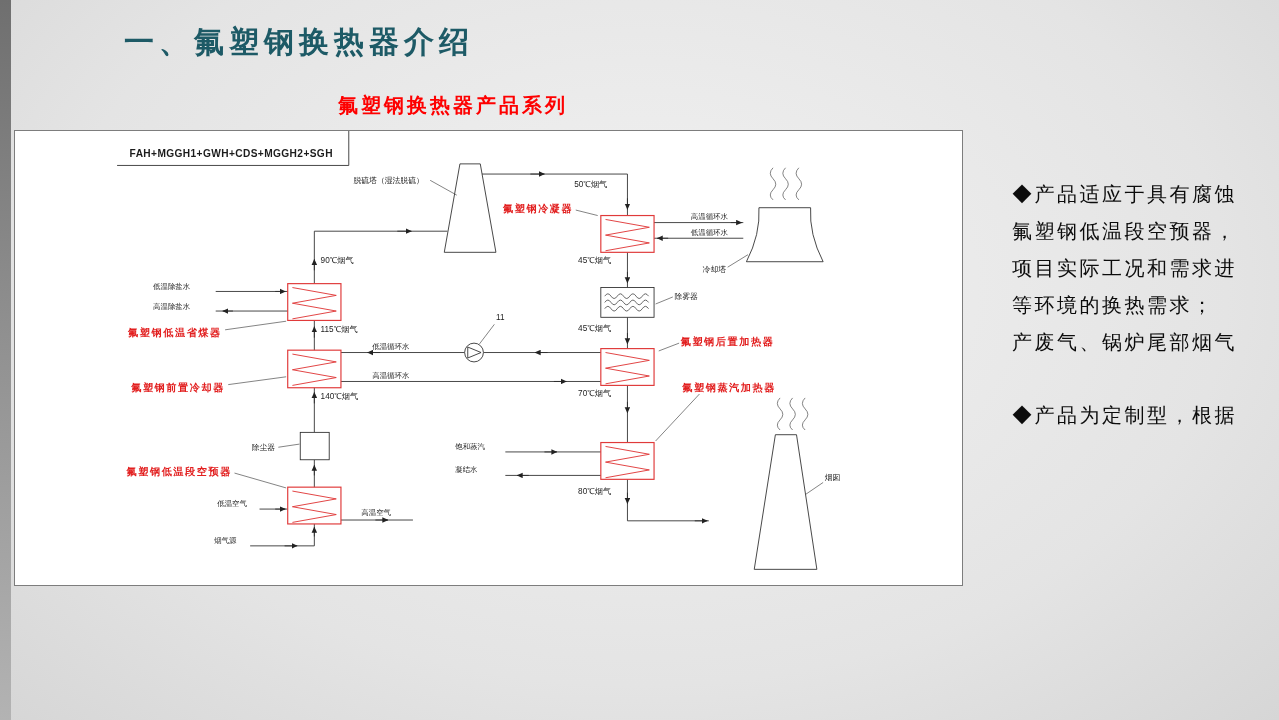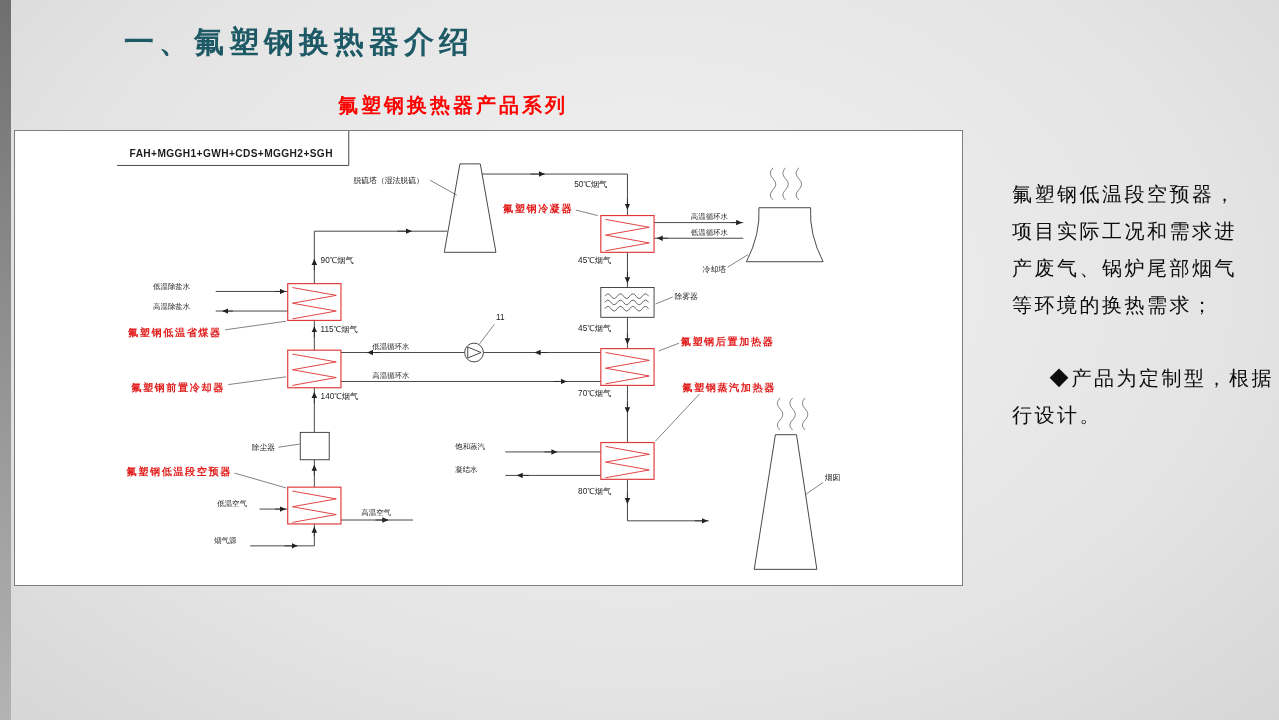--- a/index.html
+++ b/index.html
@@ -23,21 +23,21 @@
   .panel {
     position:absolute; left:14px; top:130px; width:949px; height:456px;
     background:#ffffff; border:1px solid #7d7d7d; box-sizing:border-box;
   }
   .panel svg { display:block; width:100%; height:100%; }
   .notes {
     position:absolute; left:1012px; top:176px; width:262px;
     font-size:20px; letter-spacing:2.5px; color:#0c0c0c; line-height:37px;
   }
   .note-line { height:37px; white-space:nowrap; }
-  .para-gap { margin-top:36px;text-align:right; }
+  .para-gap { margin-top:36px; }
 
   
   svg text { font-family:"Liberation Sans", sans-serif; fill:#1c1c1c; }
   .t-code { font-size:13px; font-weight:bold; letter-spacing:0.5px; }
   .t-tiny { font-size:9.5px; }
   .t-small { font-size:10px; }
   .t-temp { font-size:10.5px; }
   .t-red  { font-size:13px; font-weight:bold; fill:#e21f1f; letter-spacing:2px; }
   .ln       { stroke:#2b2b2b; stroke-width:1.1; fill:none; }
   .ln-arrow { stroke:#2b2b2b; stroke-width:1.1; fill:none; marker-end:url(#arrowhead); }
@@ -235,20 +235,20 @@
         <text class="t-small" x="172" y="408">除尘器</text>
         <text class="t-red" x="12" y="440">氟塑钢低温段空预器</text>
         <text class="t-tiny" x="128" y="479">低温空气</text>
         <text class="t-tiny" x="312" y="490">高温空气</text>
         <text class="t-tiny" x="124" y="526">烟气源</text>
       </g>
     </svg>
   </div>
 
   <div class="notes">
+    <div class="note-line">◆产品适应于具有腐蚀</div>
     <div class="note-line">氟塑钢低温段空预器，</div>
     <div class="note-line">项目实际工况和需求进</div>
+    <div class="note-line">等环境的换热需求；</div>
     <div class="note-line">产废气、锅炉尾部烟气</div>
-    <div class="note-line">等环境的换热需求；</div>
     <div class="note-line para-gap">◆产品为定制型，根据</div>
-    <div class="note-line">行设计。</div>
   </div>
 </div>
 
 </body></html>

